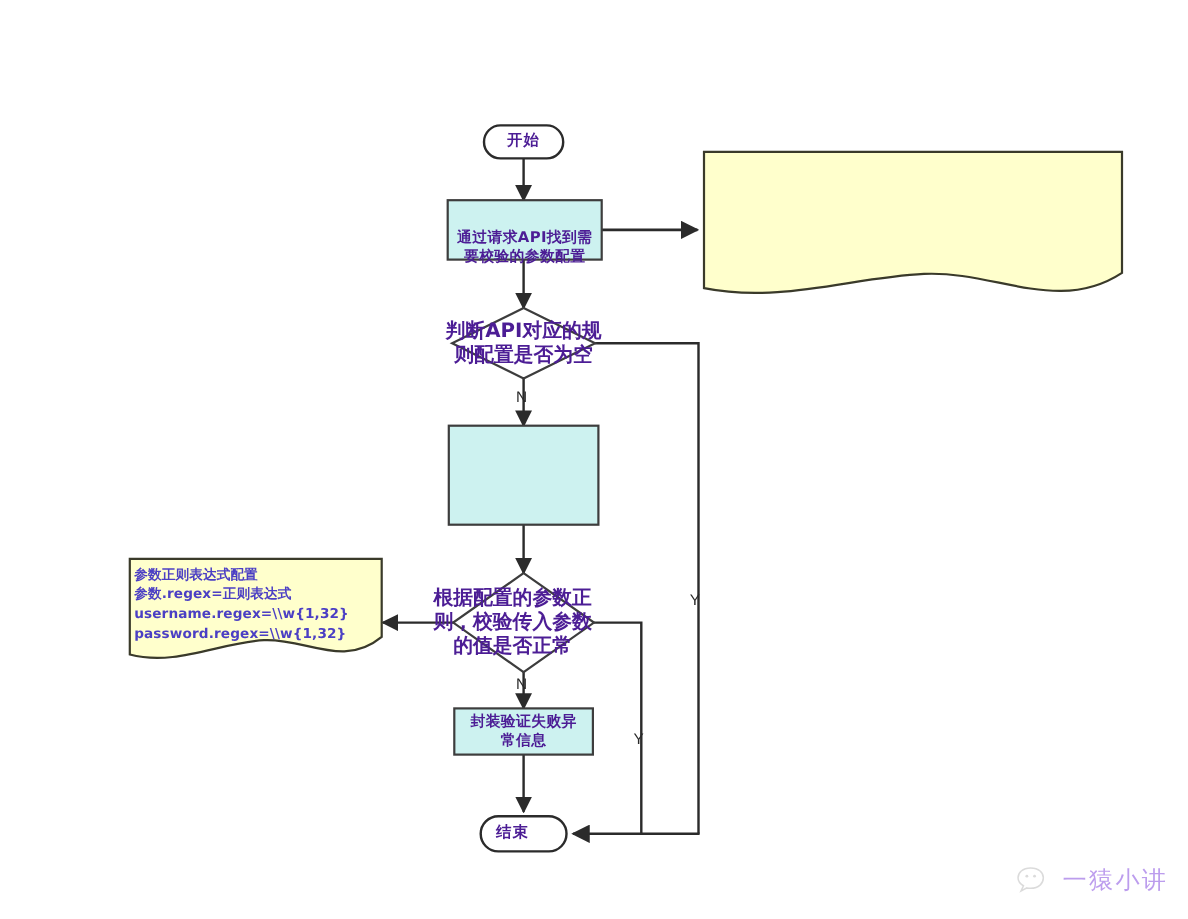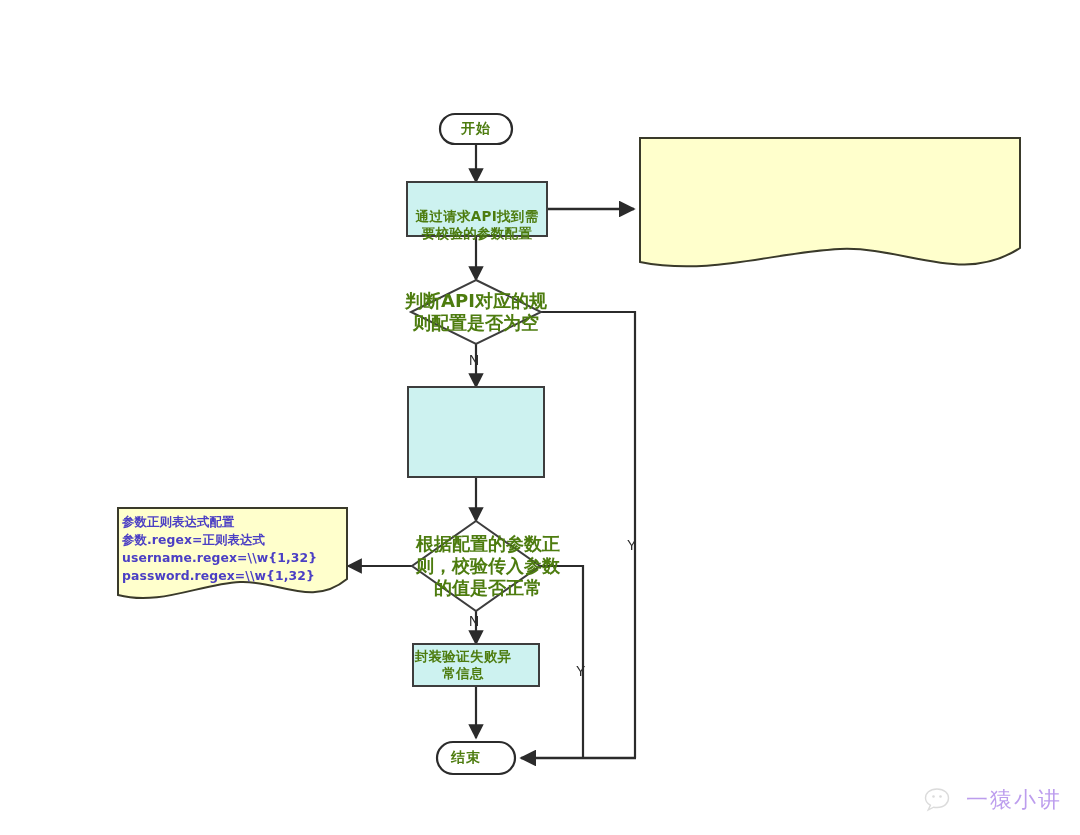--- a/index.html
+++ b/index.html
@@ -24,21 +24,21 @@
     width: 1080px;
     height: 835px;
   }
   
   .node-text {
     position: absolute;
     display: flex;
     align-items: center;
     justify-content: center;
     text-align: center;
-    color: #4d7c0f;
+    color: #4c1d95;
     font-weight: bold;
     line-height: 1.25;
     pointer-events: none;
     white-space: pre-line;
   }
   .terminal-text {
     font-size: 14px;
     letter-spacing: 1px;
   }
   .process-text {
@@ -150,25 +150,25 @@
 
   <div class="node-text terminal-text" style="left:440px; top:114px; width:72px; height:30px;">开始</div>
 
   <div class="node-text process-text" style="left:407px; top:182px; width:140px; height:54px;margin-top:16px;">通过请求API找到需
 要校验的参数配置</div>
 
   <div class="node-text decision-text" style="left:399px; top:286px; width:154px; height:52px;">判断API对应的规
 则配置是否为空</div>
 
 
-  <div class="node-text decision-text" style="left:410px; top:531px; width:156px; height:70px;">根据配置的参数正
+  <div class="node-text decision-text" style="left:388px; top:531px; width:156px; height:70px;">根据配置的参数正
 则，校验传入参数
 的值是否正常</div>
 
-  <div class="node-text process-text" style="left:400px; top:644px; width:126px; height:42px;">封装验证失败异
+  <div class="node-text process-text" style="left:413px; top:644px; width:126px; height:42px;">封装验证失败异
 常信息</div>
 
   <div class="node-text terminal-text" style="left:427px; top:742px; width:78px; height:32px;">结束</div>
 
   <div class="edge-label" style="left:469px; top:352px;">N</div>
   <div class="edge-label" style="left:627px; top:537px;">Y</div>
   <div class="edge-label" style="left:469px; top:613px;">N</div>
   <div class="edge-label" style="left:576px; top:663px;">Y</div>
 
 

